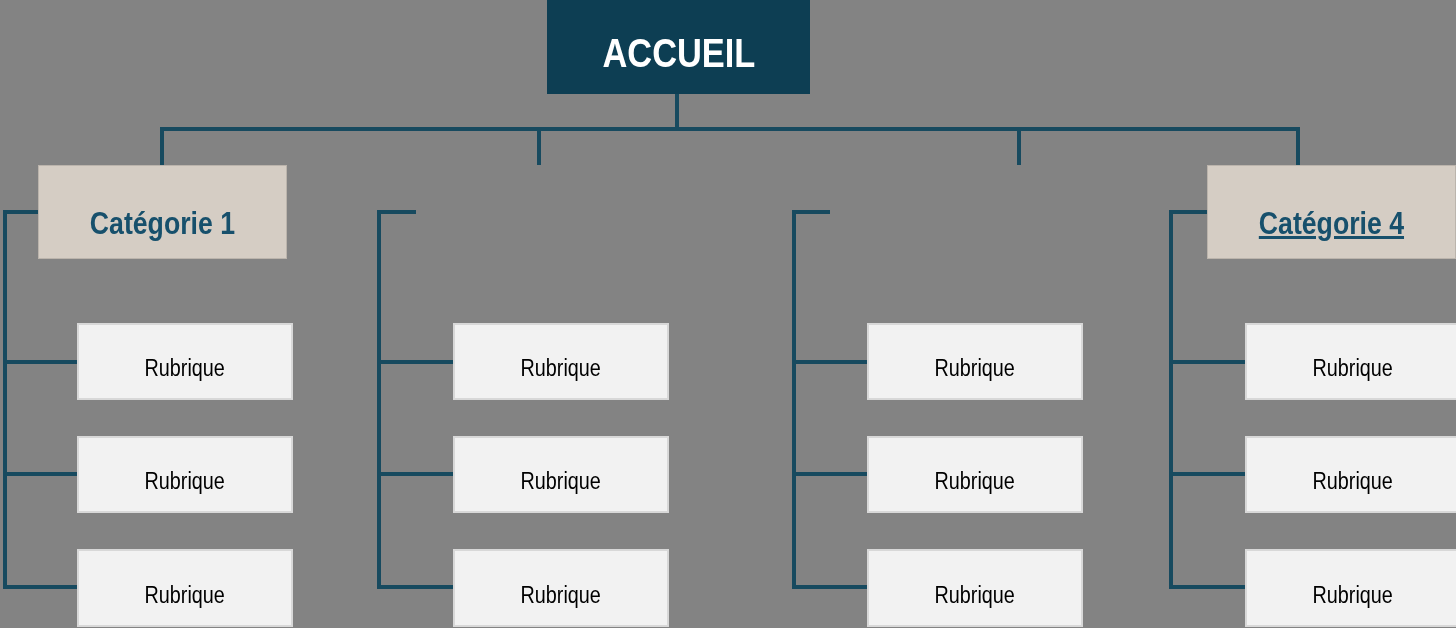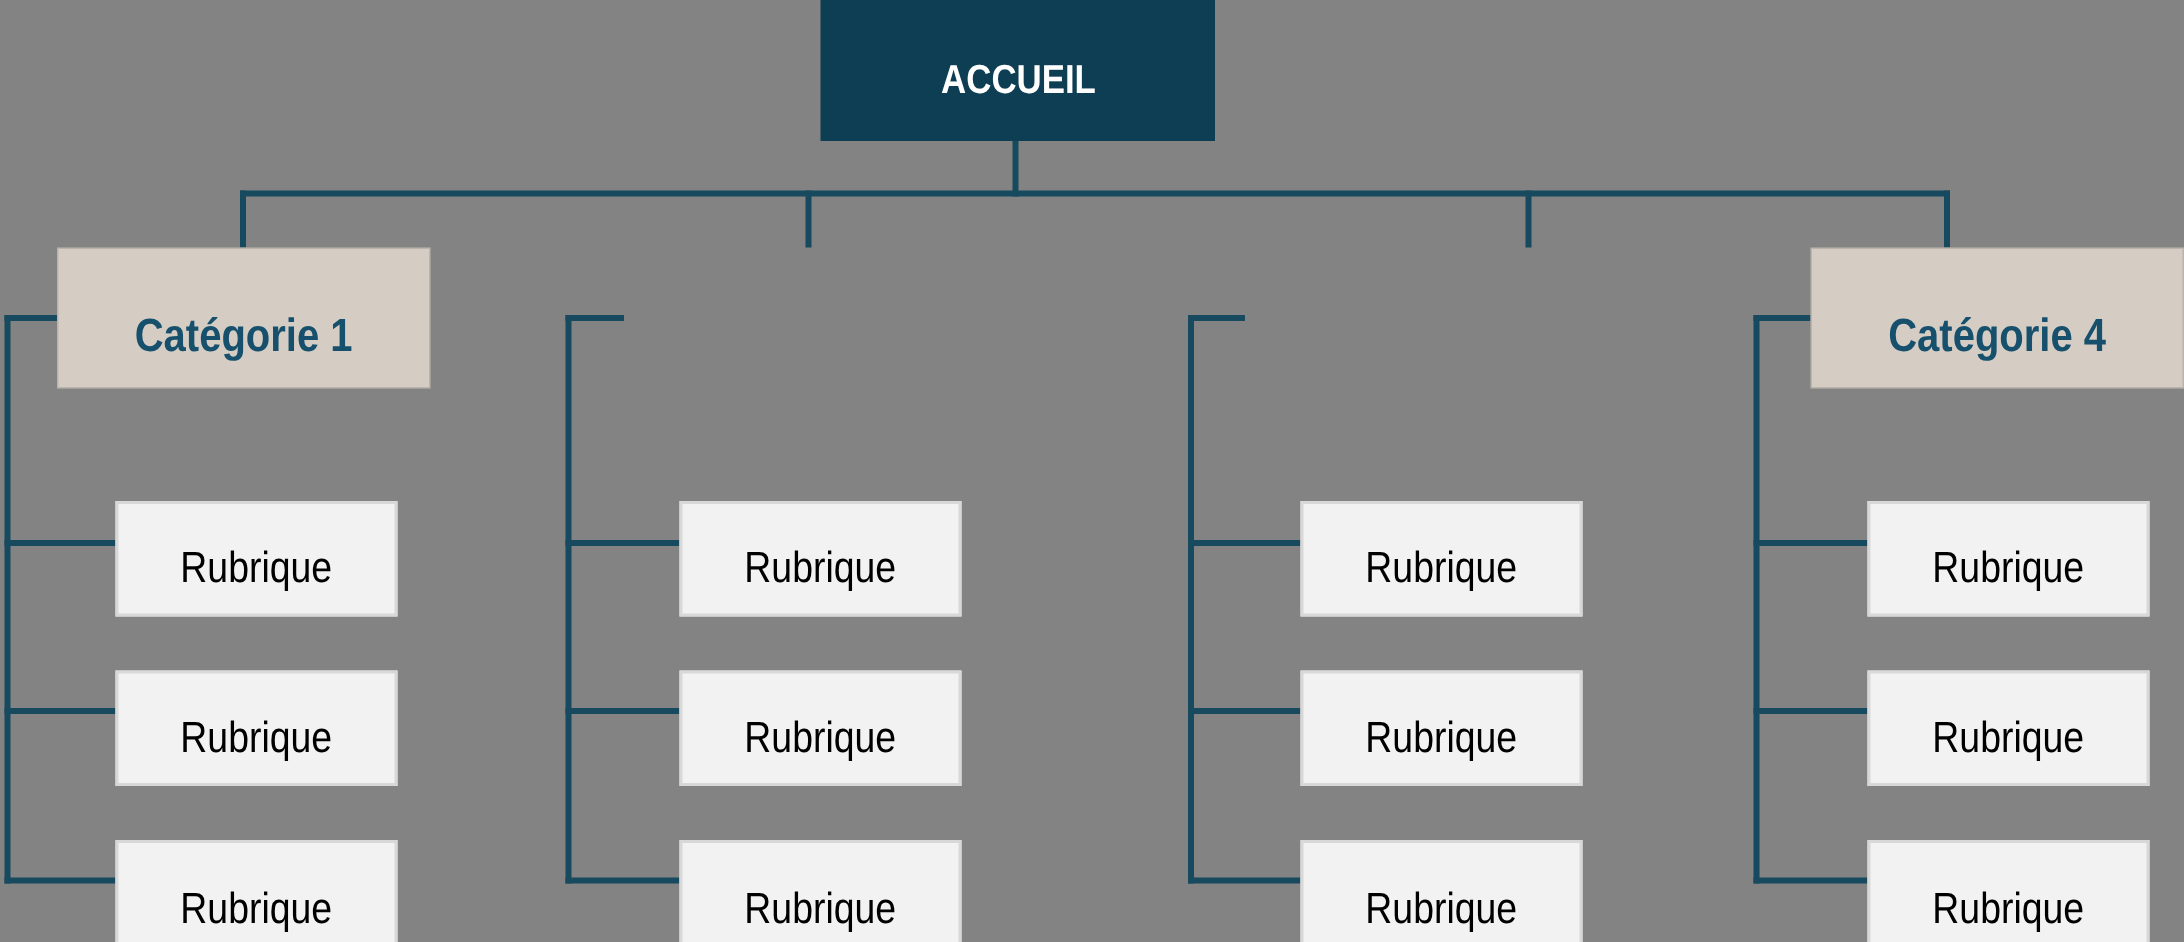--- a/index.html
+++ b/index.html
@@ -26,46 +26,45 @@
   .node .txt {
     display: inline-block;
     transform: scaleX(0.86);
     transform-origin: center;
     white-space: nowrap;
   }
   .root-node {
     left: 547px; top: 0; width: 263px; height: 94px;
     background: var(--root-fill, #0d3e53);
     color: var(--root-text, #ffffff);
-    font-size: 27px;
+    font-size: 40px;
     font-weight: bold;
     padding-top: 12px;
   }
   .category-node {
     top: 165px; width: 249px; height: 94px;
     background: var(--category-fill, #d5cdc4);
     color: var(--category-text, #17506c);
     font-size: 31px;
     font-weight: bold;
     padding-top: 24px;
     border: 1px solid rgba(0,0,0,0.12);
   }
   .cat-1 { left: 38px; }
   .cat-2 { left: 416px; }
   .cat-3 { left: 830px; }
-  .cat-4 { left: 1207px; }
+  .cat-4 { left: 1207px; text-decoration: underline; }
   .rubrique-node {
-    width: 188px; height: 77px;
+    width: 216px; height: 77px;
     background: var(--rubrique-fill, #f2f2f2);
     border: 2px solid var(--rubrique-border, #d8d8d8);
     color: var(--rubrique-text, #000000);
-    font-size: 29px;
+    font-size: 23px;
     font-weight: normal;
     padding-top: 14px;
-    margin-top: 11px;
   }
   .rub-c1 { left: 77px; }
   .rub-c2 { left: 453px; }
   .rub-c3 { left: 867px; }
   .rub-c4 { left: 1245px; }
   .row-1 { top: 323px; }
   .row-2 { top: 436px; }
   .row-3 { top: 549px; height: 78px; }
   .conn {
     position: absolute;

